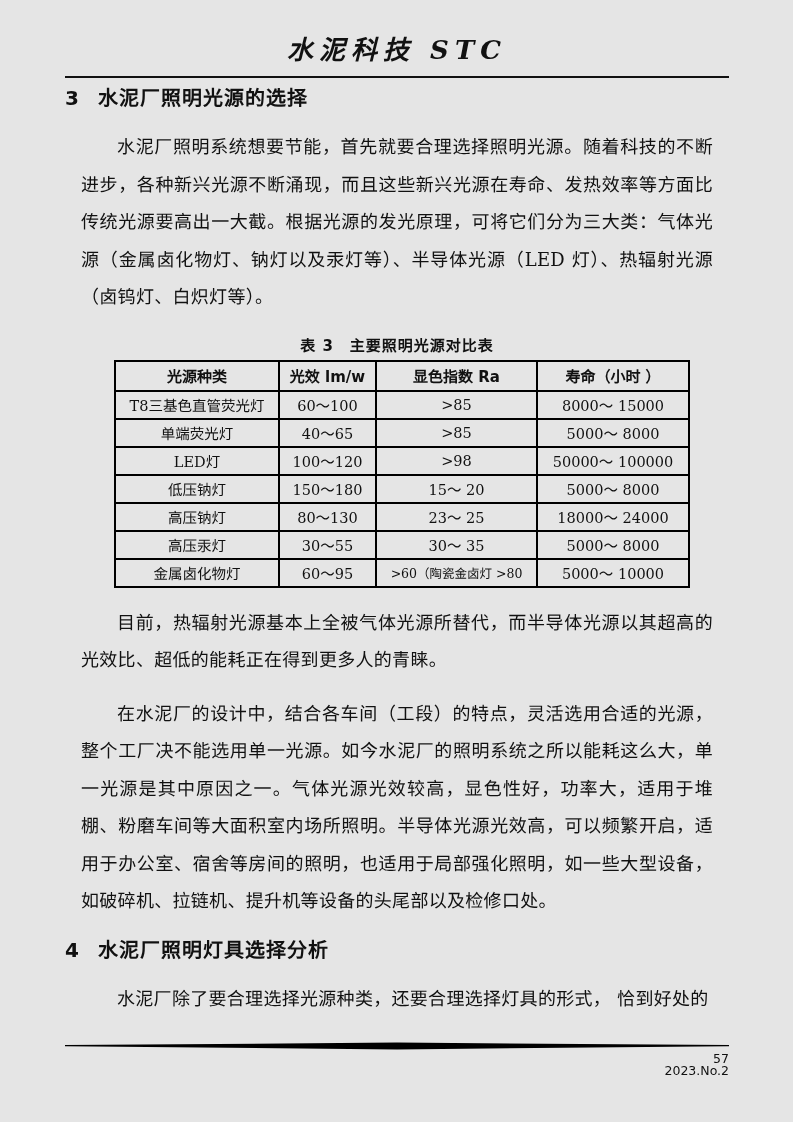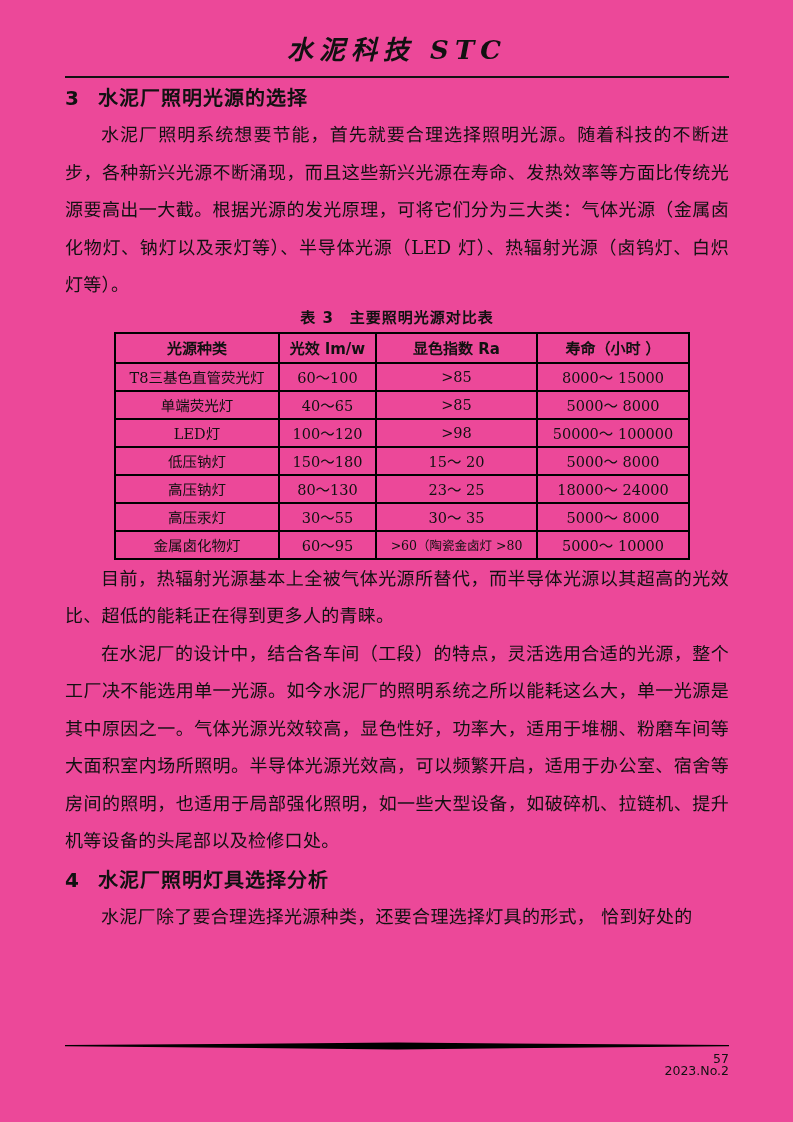--- a/index.html
+++ b/index.html
@@ -1,19 +1,19 @@
 <!DOCTYPE html>
 <html lang="zh-CN"><head>
 <meta charset="utf-8">
 <style>
   html,body{margin:0;padding:0;background:#888;}
   .page{
     position:relative;
     width:793px;height:1122px;
-    background:#ec4899;
+    background:#e5e5e5;
     box-sizing:border-box;
     padding:30px 64px 0 65px;
     overflow:hidden;
     color:#111;
   }
   .journal-title{
     font-family:"DejaVu Serif","Liberation Serif",serif;
     font-style:italic;
     font-weight:bold;
     font-size:26px;
@@ -29,21 +29,21 @@
   h2.sec-heading{
     margin:6px 0 4px 0;
     font-family:"DejaVu Sans","Liberation Sans",sans-serif;
     font-weight:bold;
     font-size:20px;
     line-height:28px;
     letter-spacing:1px;
   }
   h2.sec-heading .sec-num{margin-right:18px;}
   p.body-par{
-    margin:0;
+    margin:16px;
     font-family:"DejaVu Serif","Liberation Serif",serif;
     font-size:18px;
     line-height:37.5px;
     text-align:justify;
     text-justify:inter-ideograph;
     text-indent:2em;
     letter-spacing:0.3px;
   }
   .table-caption{
     font-family:"DejaVu Sans","Liberation Sans",sans-serif;

